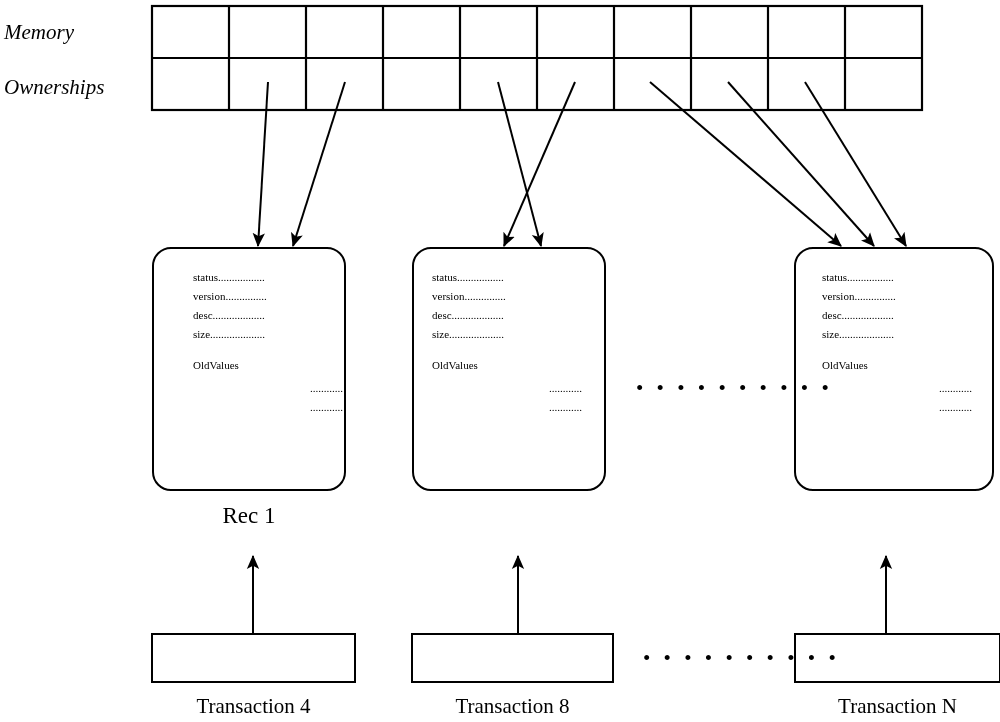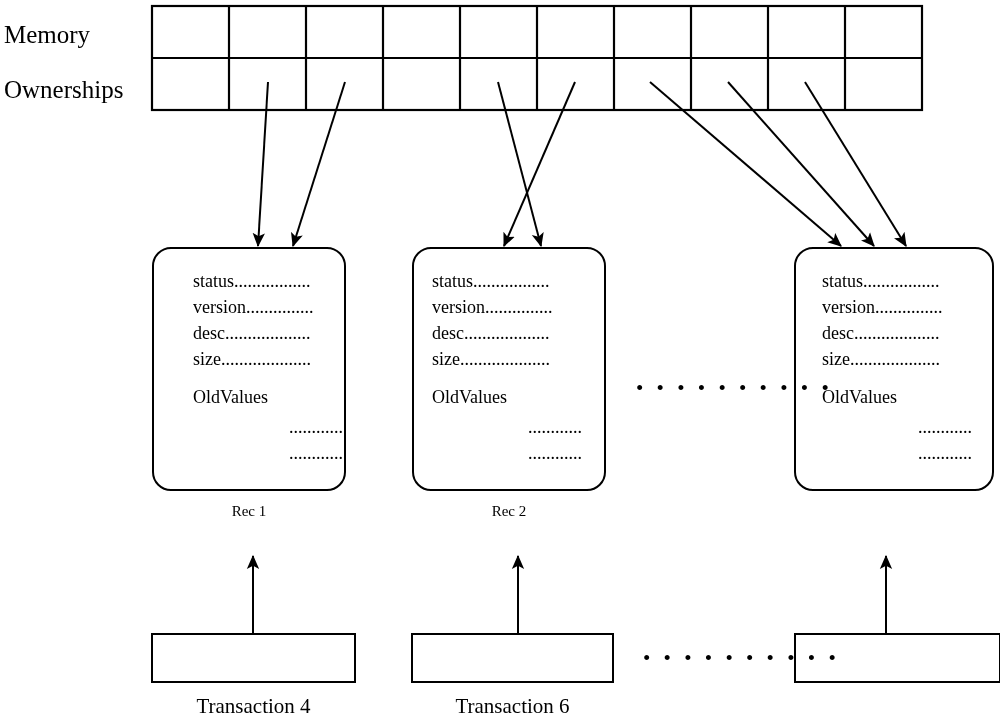--- a/index.html
+++ b/index.html
@@ -20,42 +20,43 @@
   }
   #diagram-svg {
     position: absolute;
     left: 0;
     top: 0;
     width: 1000px;
     height: 722px;
   }
   .side-label {
     position: absolute;
-    font-size: 25px;
+    font-size: 21px;
     line-height: 1;
     white-space: nowrap;
+    font-style: italic;
   }
   #label-memory   { left: 4px; top: 22px; }
   #label-ownerships { left: 4px; top: 77px; text-align: center; }
 
   .rec-caption {
     position: absolute;
-    font-size: 15px;
+    font-size: 23px;
     text-align: center;
     white-space: nowrap;
   }
   .txn-caption {
     position: absolute;
     font-size: 21px;
     text-align: center;
     white-space: nowrap;
   }
   .rec-fields {
     position: absolute;
-    font-size: 18px;
+    font-size: 11px;
     line-height: 1.0;
     white-space: nowrap;
   }
   .rec-fields .fld { display: block; }
   .rec-fields .sp-a { display: block; height: 12px; }
   .rec-fields .sp-b { display: block; height: 8px; }
   .rec-fields .ov { display: block; }
   .rec-fields .tail { display: block; text-align: right; }
   .ellipsis-dots {
     position: absolute;
@@ -178,20 +179,20 @@
     <span class="ov">OldValues</span>
     <span class="sp-a"></span>
     <span class="tail">............</span>
     <span class="sp-b"></span>
     <span class="tail">............</span>
   </div>
 
   <div class="ellipsis-dots" style="left:636px; top:376px;">• • • • • • • • • •</div>
 
   <div class="rec-caption" style="left:153px; top:503px; width:192px;">Rec 1</div>
-  <div class="rec-caption" style="left:413px; top:503px; width:192px;">Rec 2</div>
 
   <div class="ellipsis-dots" style="left:643px; top:646px;">• • • • • • • • • •</div>
 
   <div class="txn-caption" style="left:152px; top:694px; width:203px;">Transaction 4</div>
-  <div class="txn-caption" style="left:412px; top:694px; width:201px;">Transaction 6</div>
+  <div class="txn-caption" style="left:412px; top:694px; width:201px;">Transaction 8</div>
+  <div class="txn-caption" style="left:795px; top:694px; width:205px;">Transaction N</div>
 
 </div>
 
 </body></html>

